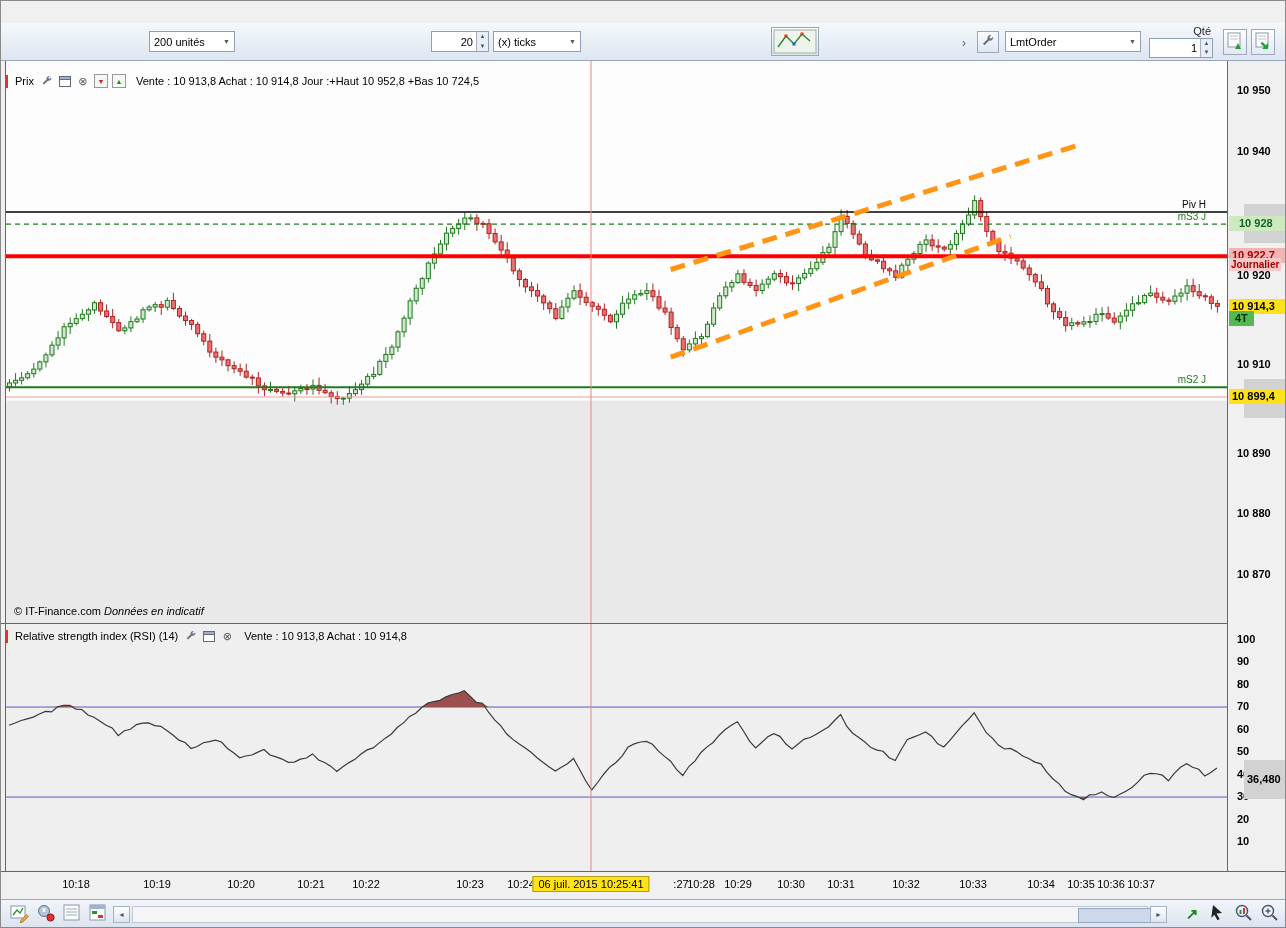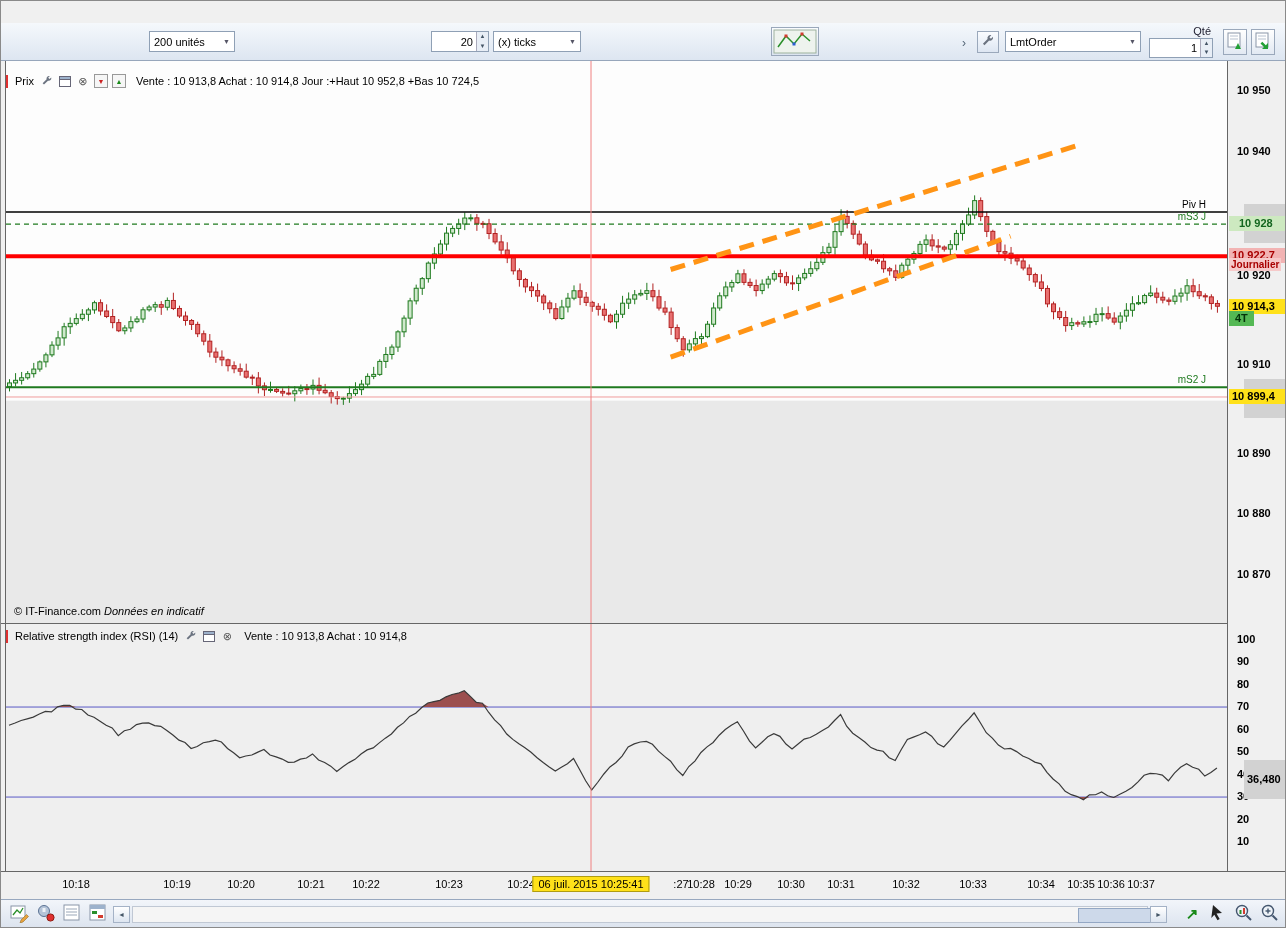--- a/index.html
+++ b/index.html
@@ -632,25 +632,25 @@
         <span class="ax ax-plain" style="top: 706px;">40</span>
         <span class="ax ax-plain" style="top: 728px;">30</span>
         <span class="ax ax-plain" style="top: 751px;">20</span>
         <span class="ax ax-plain" style="top: 773px;">10</span>
         <span class="ax ax-gray" style="top: 699px;">36,480</span>
       </div>
 
     <div id="time-strip">
       <div id="time-labels">
           <span class="tlabel" style="left: 75px;">10:18</span>
-          <span class="tlabel" style="left: 176px;">10:19</span>
+          <span class="tlabel" style="left: 156px;">10:19</span>
           <span class="tlabel" style="left: 240px;">10:20</span>
           <span class="tlabel" style="left: 310px;">10:21</span>
           <span class="tlabel" style="left: 365px;">10:22</span>
-          <span class="tlabel" style="left: 448px;">10:23</span>
+          <span class="tlabel" style="left: 469px;">10:23</span>
           <span class="tlabel" style="left: 520px;">10:24</span>
           <span class="tlabel" style="left: 680px;">:27</span>
           <span class="tlabel" style="left: 700px;">10:28</span>
           <span class="tlabel" style="left: 737px;">10:29</span>
           <span class="tlabel" style="left: 790px;">10:30</span>
           <span class="tlabel" style="left: 840px;">10:31</span>
           <span class="tlabel" style="left: 905px;">10:32</span>
           <span class="tlabel" style="left: 972px;">10:33</span>
           <span class="tlabel" style="left: 1040px;">10:34</span>
           <span class="tlabel" style="left: 1080px;">10:35</span>

